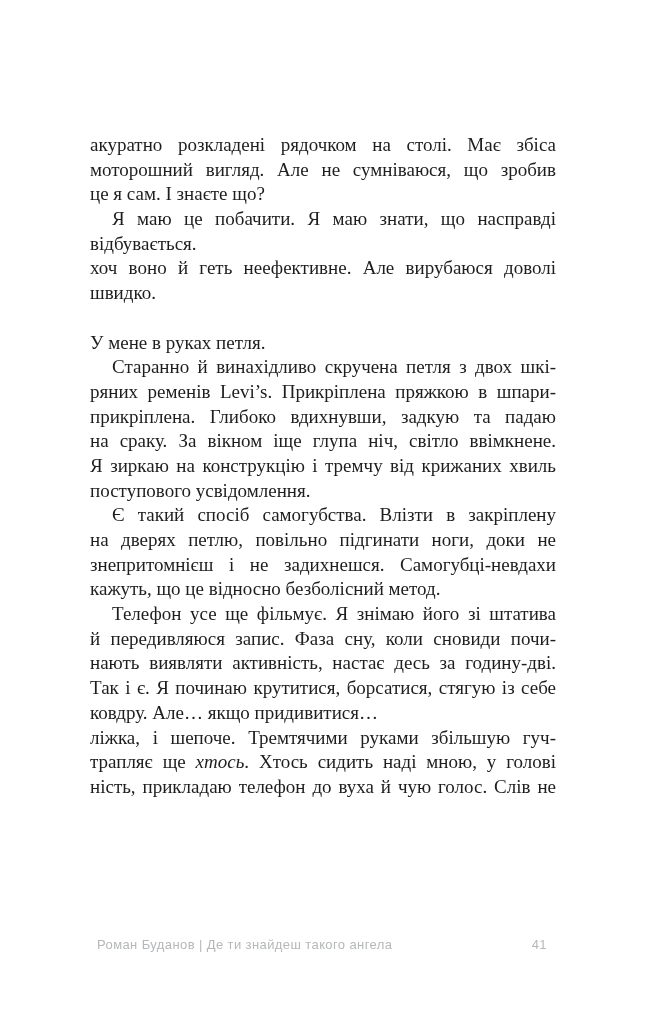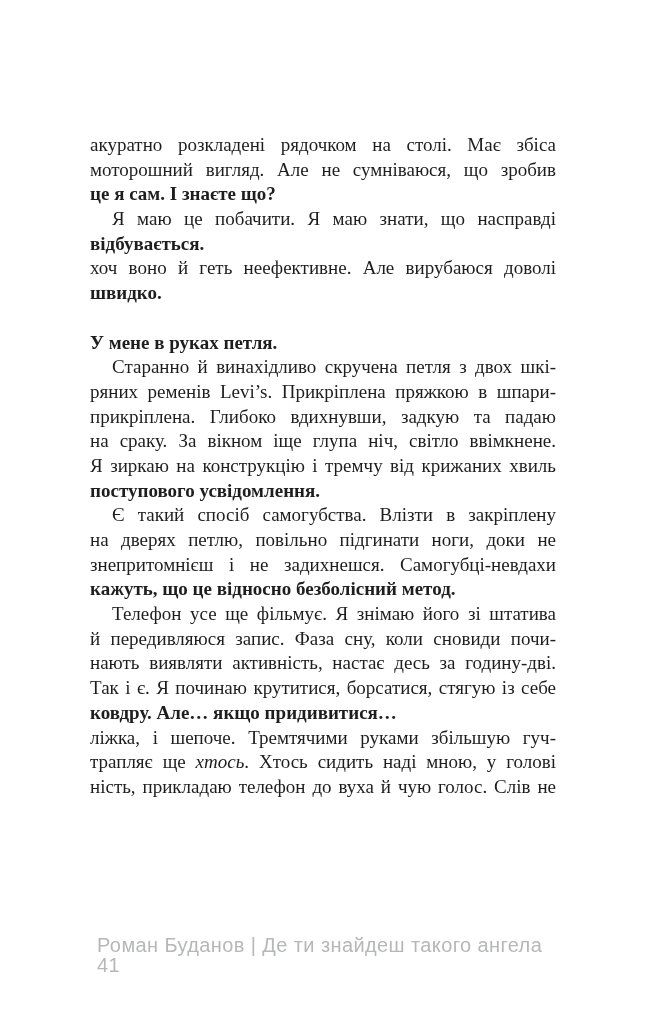--- a/index.html
+++ b/index.html
@@ -25,45 +25,43 @@
     font-size: 19px;
     line-height: 24.7px;
     height: 24.7px;
     text-align: justify;
     text-align-last: justify;
     white-space: normal;
   }
   .line.end {
     text-align: left;
     text-align-last: left;
-    font-weight: bold;
   }
   .line.indent {
     text-indent: 22px;
   }
   .line.blank {
     height: 24.7px;
   }
   .line em {
     font-style: italic;
   }
   .footer {
     position: absolute;
     left: 97px;
     top: 935px;
     width: 450px;
     display: flex;
     justify-content: space-between;
     align-items: baseline;
     font-family: "Liberation Sans", sans-serif;
-    font-size: 20px;
+    font-size: 13px;
     line-height: 20px;
     letter-spacing: 0.4px;
     color: var(--footer-color, #b5b7b9);
-    flex-direction: column;
   }
 </style>
 </head>
 <body>
 
 <div class="page">
 
   <main class="text-block">
       <div class="line"><span>акуратно розкладені рядочком на столі. Має збіса</span></div>
       <div class="line"><span>моторошний вигляд. Але не сумніваюся, що зробив</span></div>

